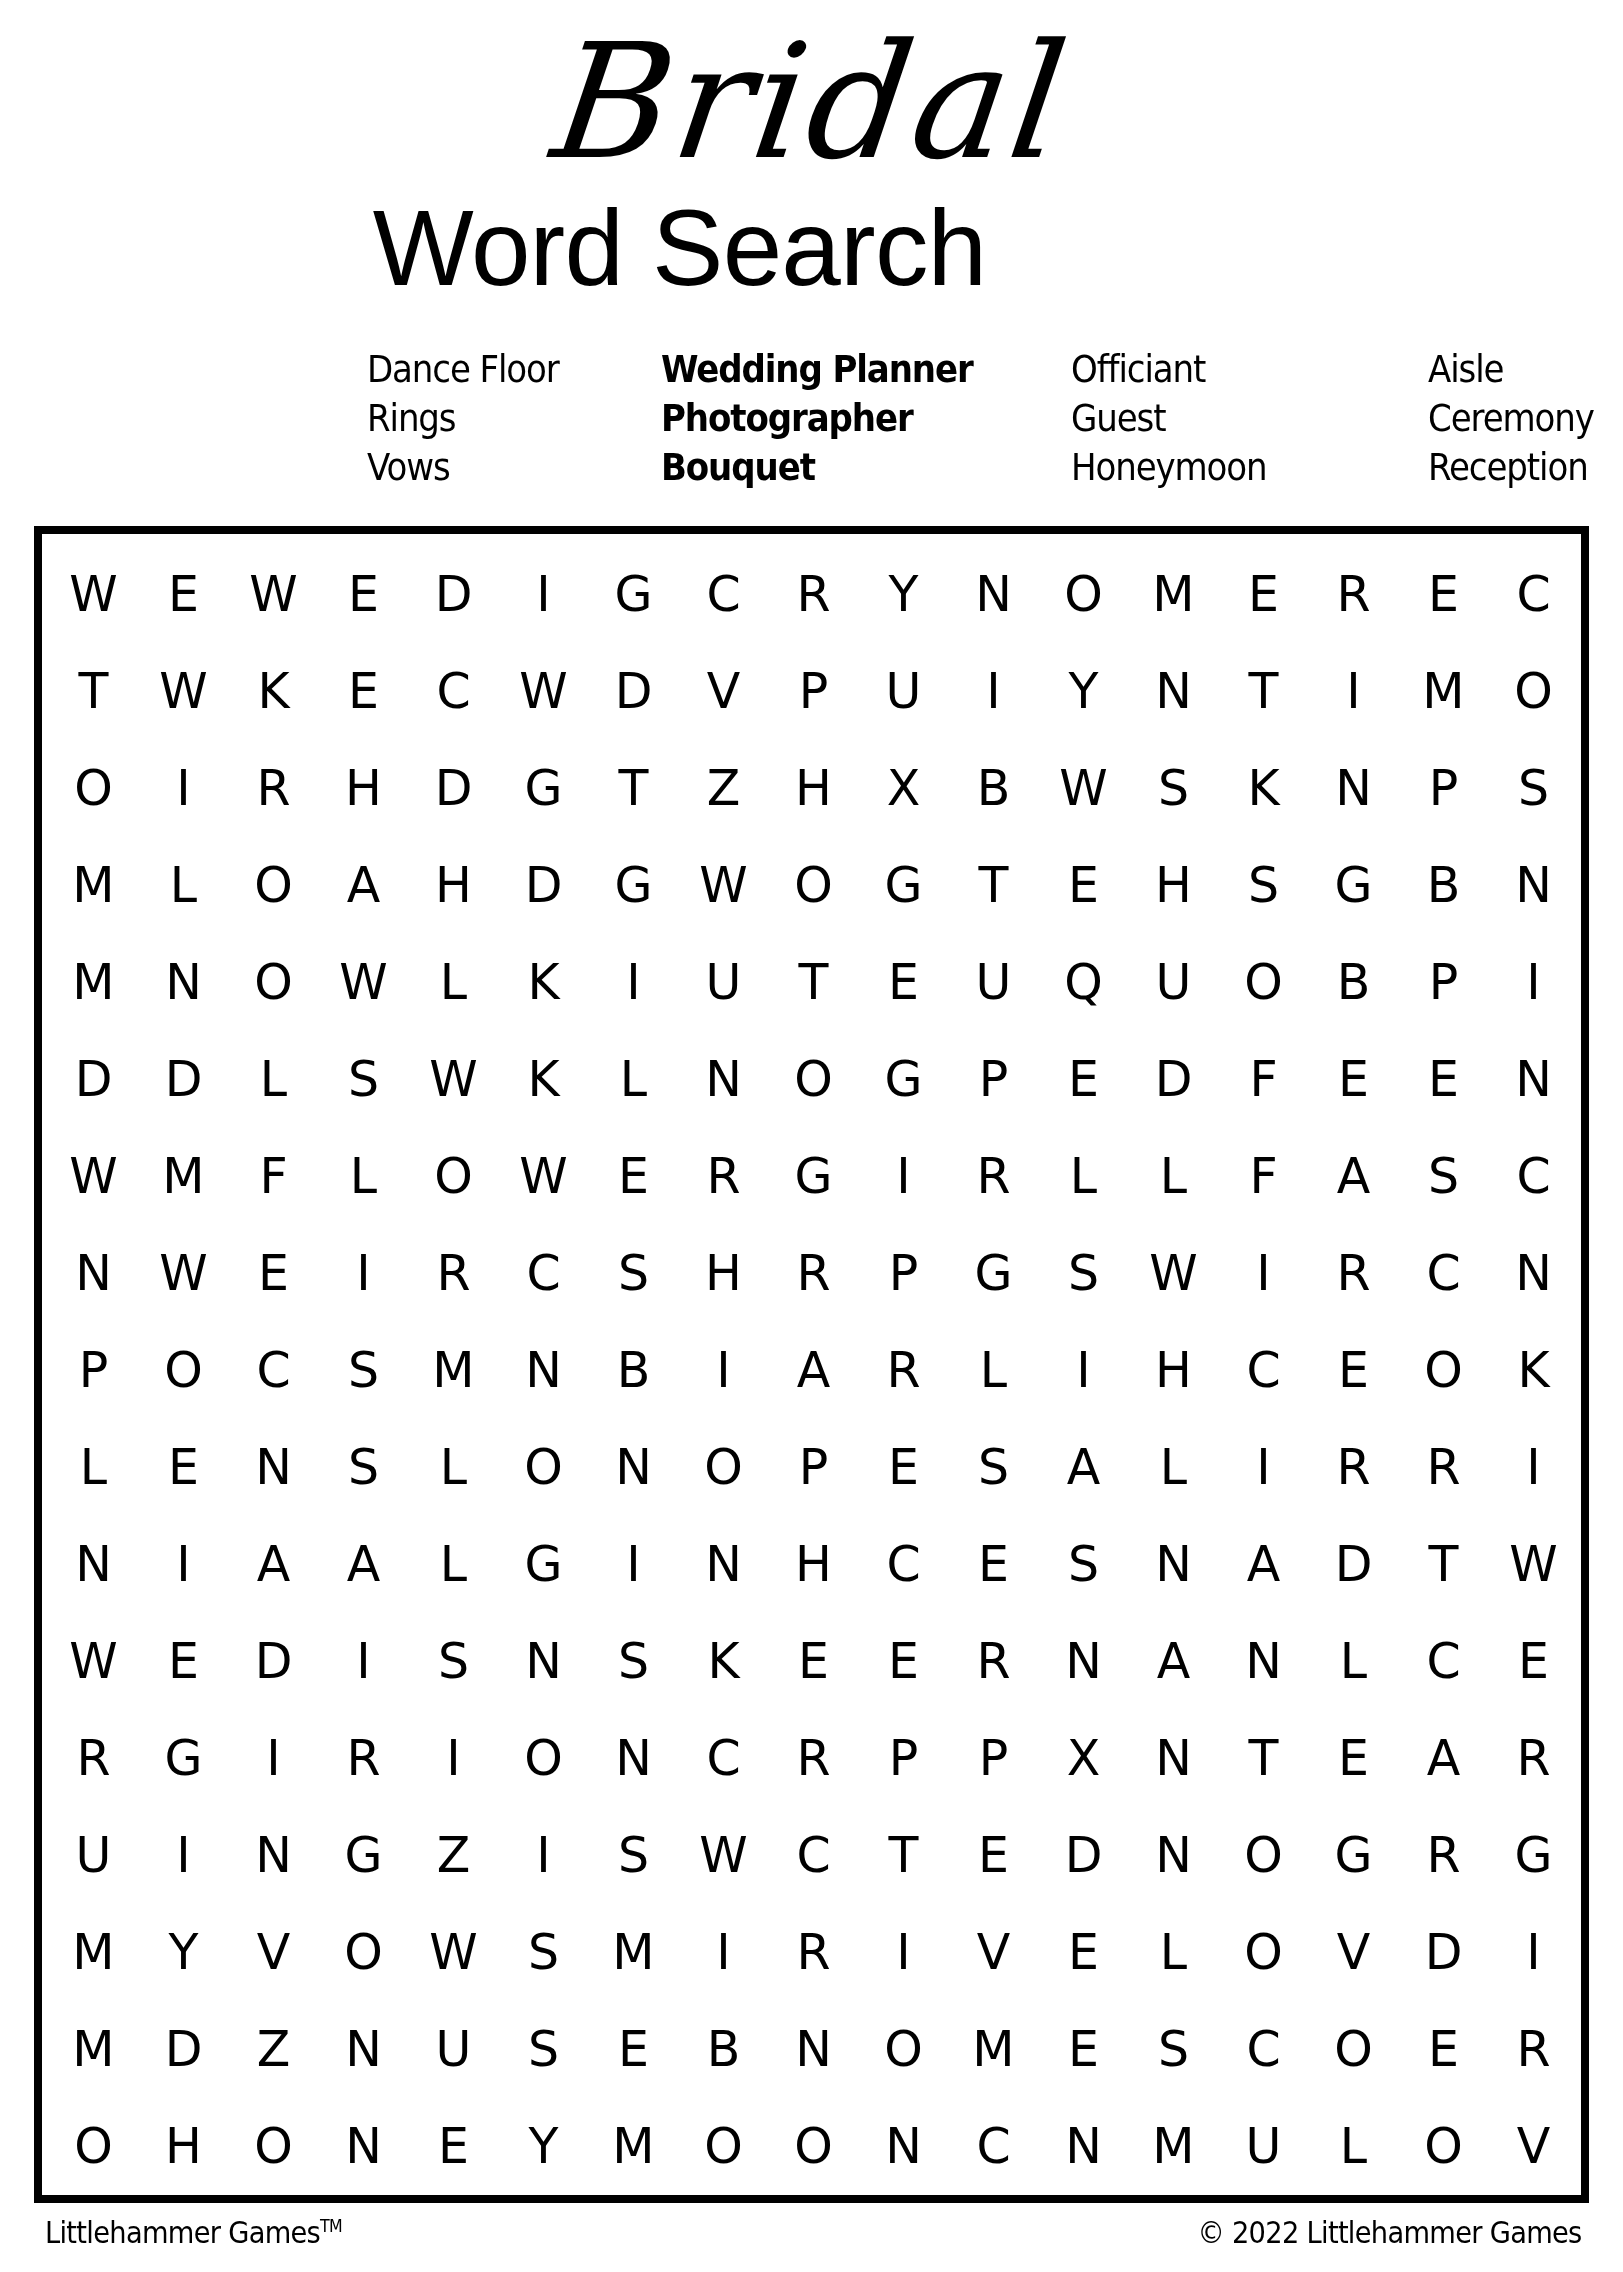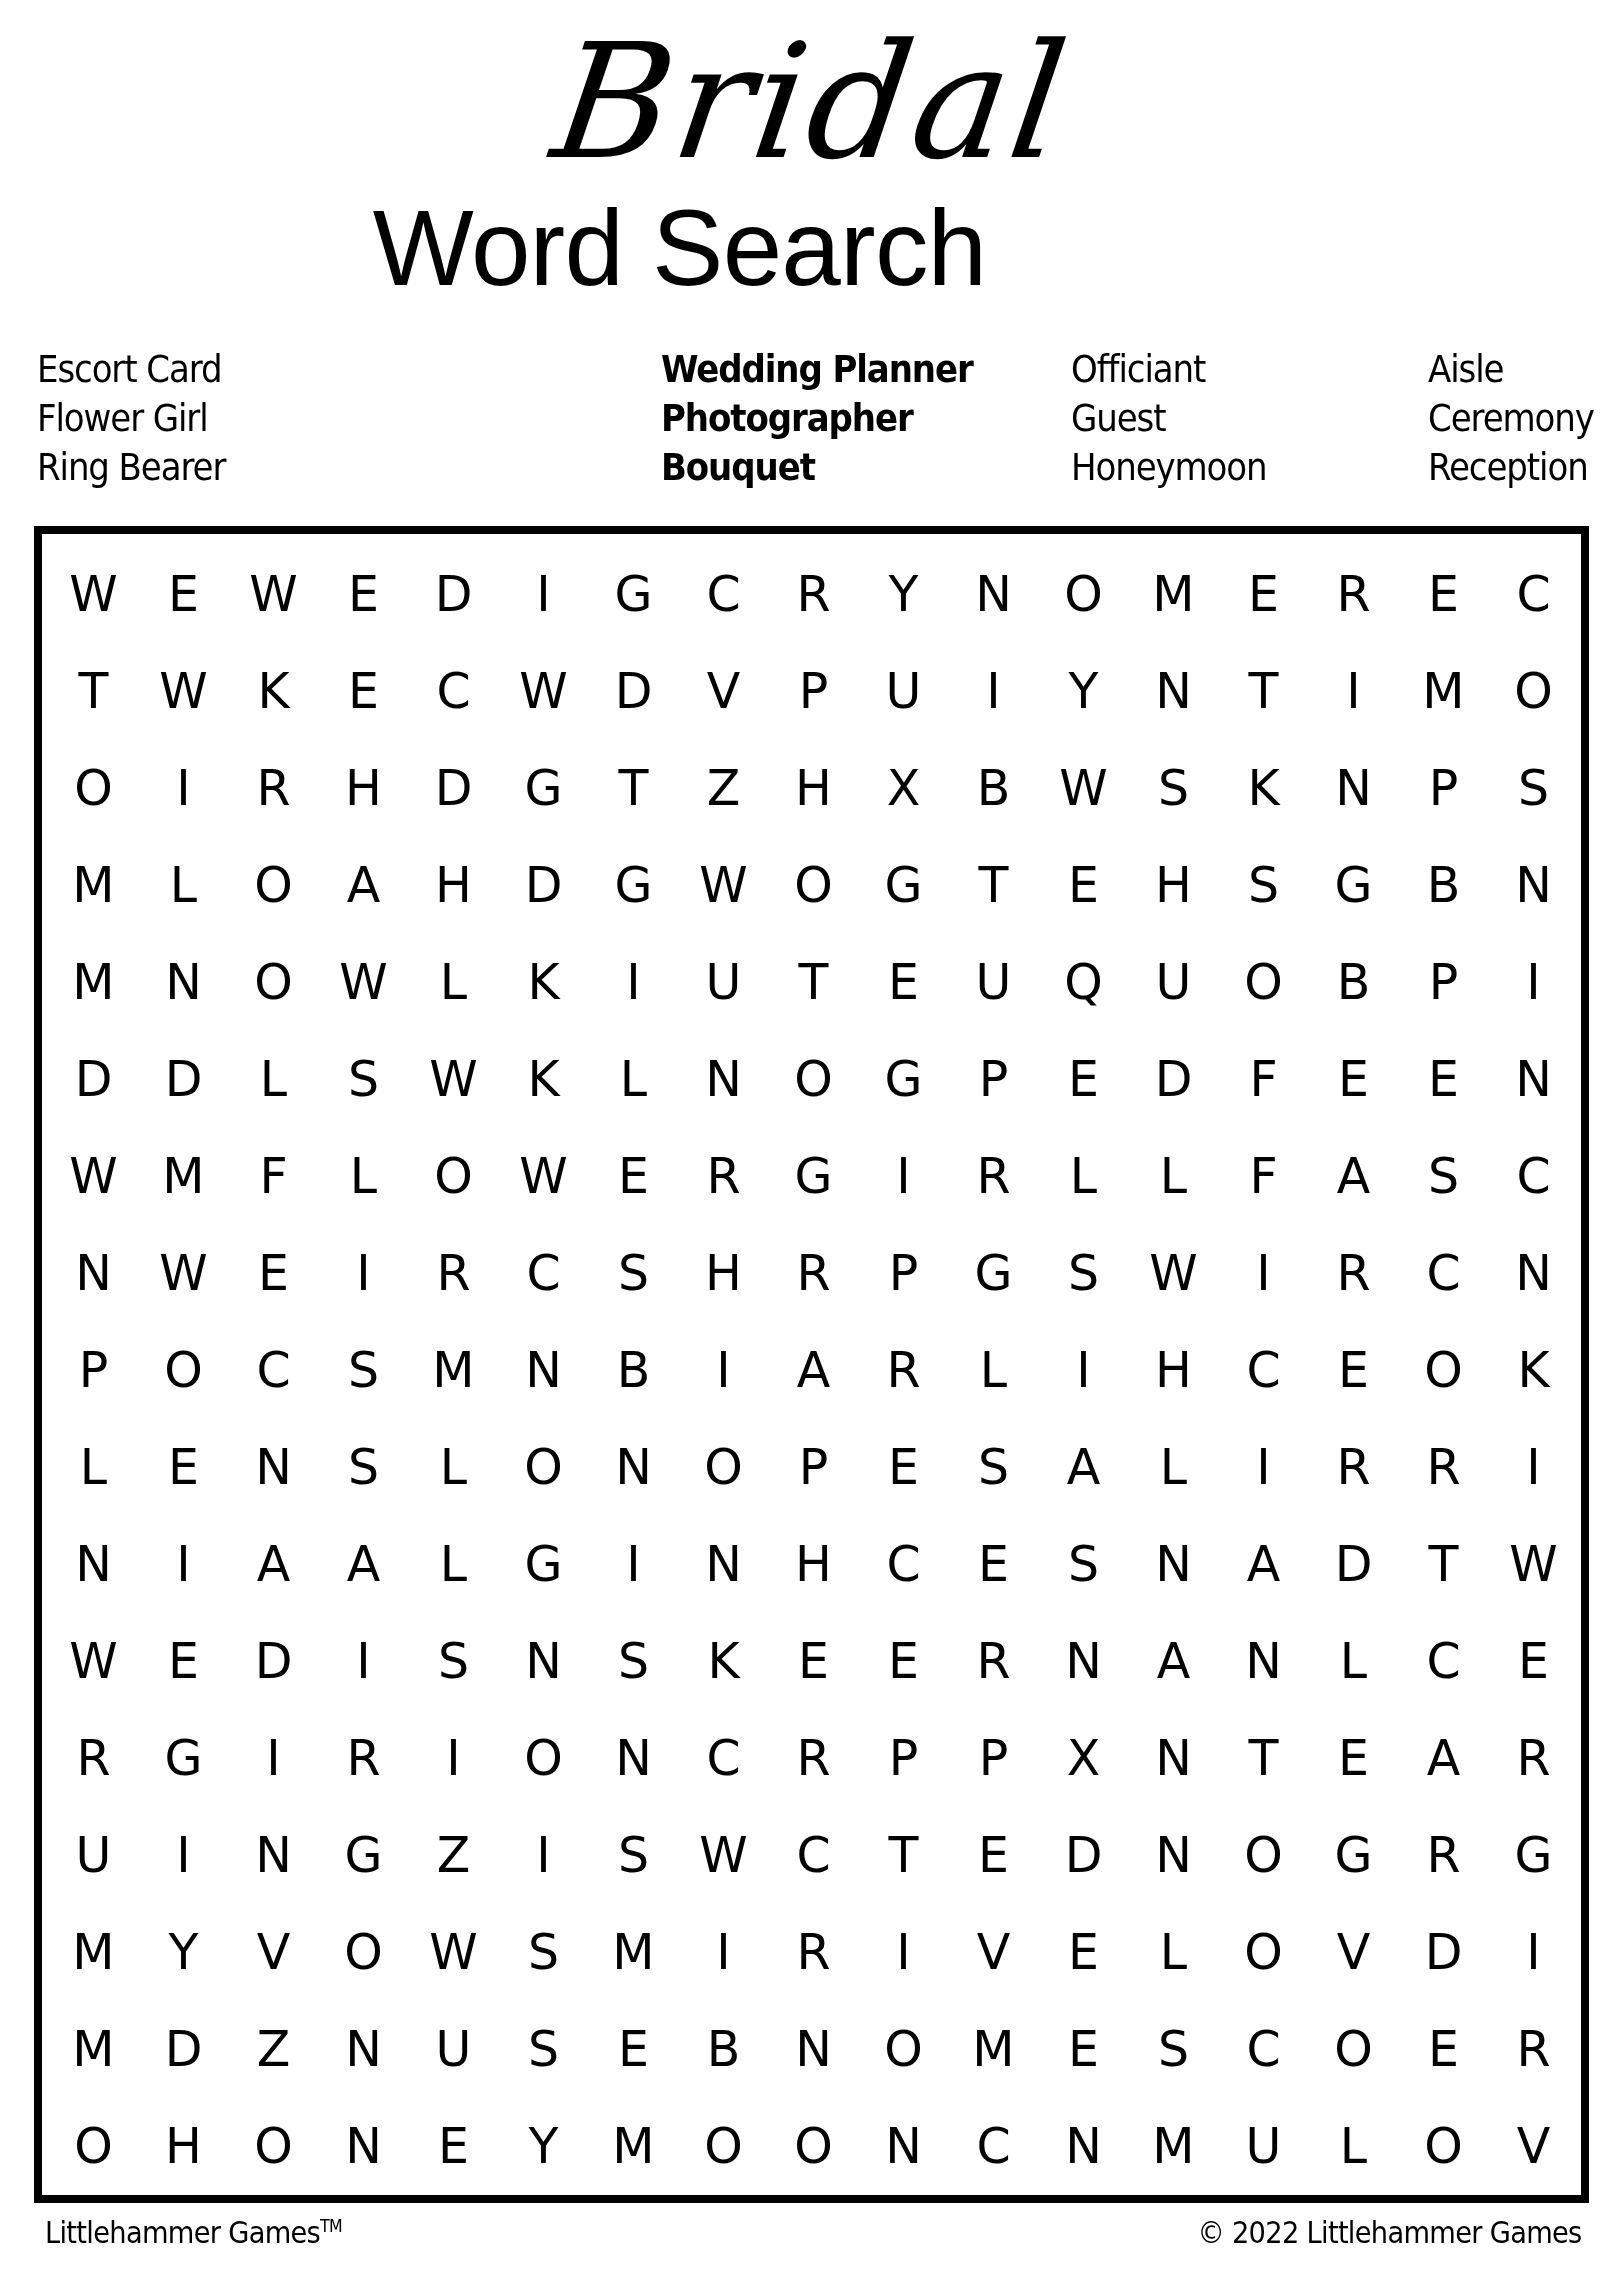--- a/index.html
+++ b/index.html
@@ -93,24 +93,24 @@
     transform-origin: right center;
   }
 </style>
 </head>
 <body>
 
 <div class="title-script">Bridal</div>
 <div class="title-main">Word Search</div>
 
 <div class="word-list">
-  <div class="word-col" style="left: 37px;">
-    <div class="word">Escort Card</div>
-    <div class="word">Flower Girl</div>
-    <div class="word">Ring Bearer</div>
+  <div class="word-col" style="left: 367px;">
+    <div class="word">Dance Floor</div>
+    <div class="word">Rings</div>
+    <div class="word">Vows</div>
   </div>
   <div class="word-col" style="left: 661px; font-weight: bold;">
     <div class="word">Wedding Planner</div>
     <div class="word">Photographer</div>
     <div class="word">Bouquet</div>
   </div>
   <div class="word-col" style="left: 1071px;">
     <div class="word">Officiant</div>
     <div class="word">Guest</div>
     <div class="word">Honeymoon</div>

